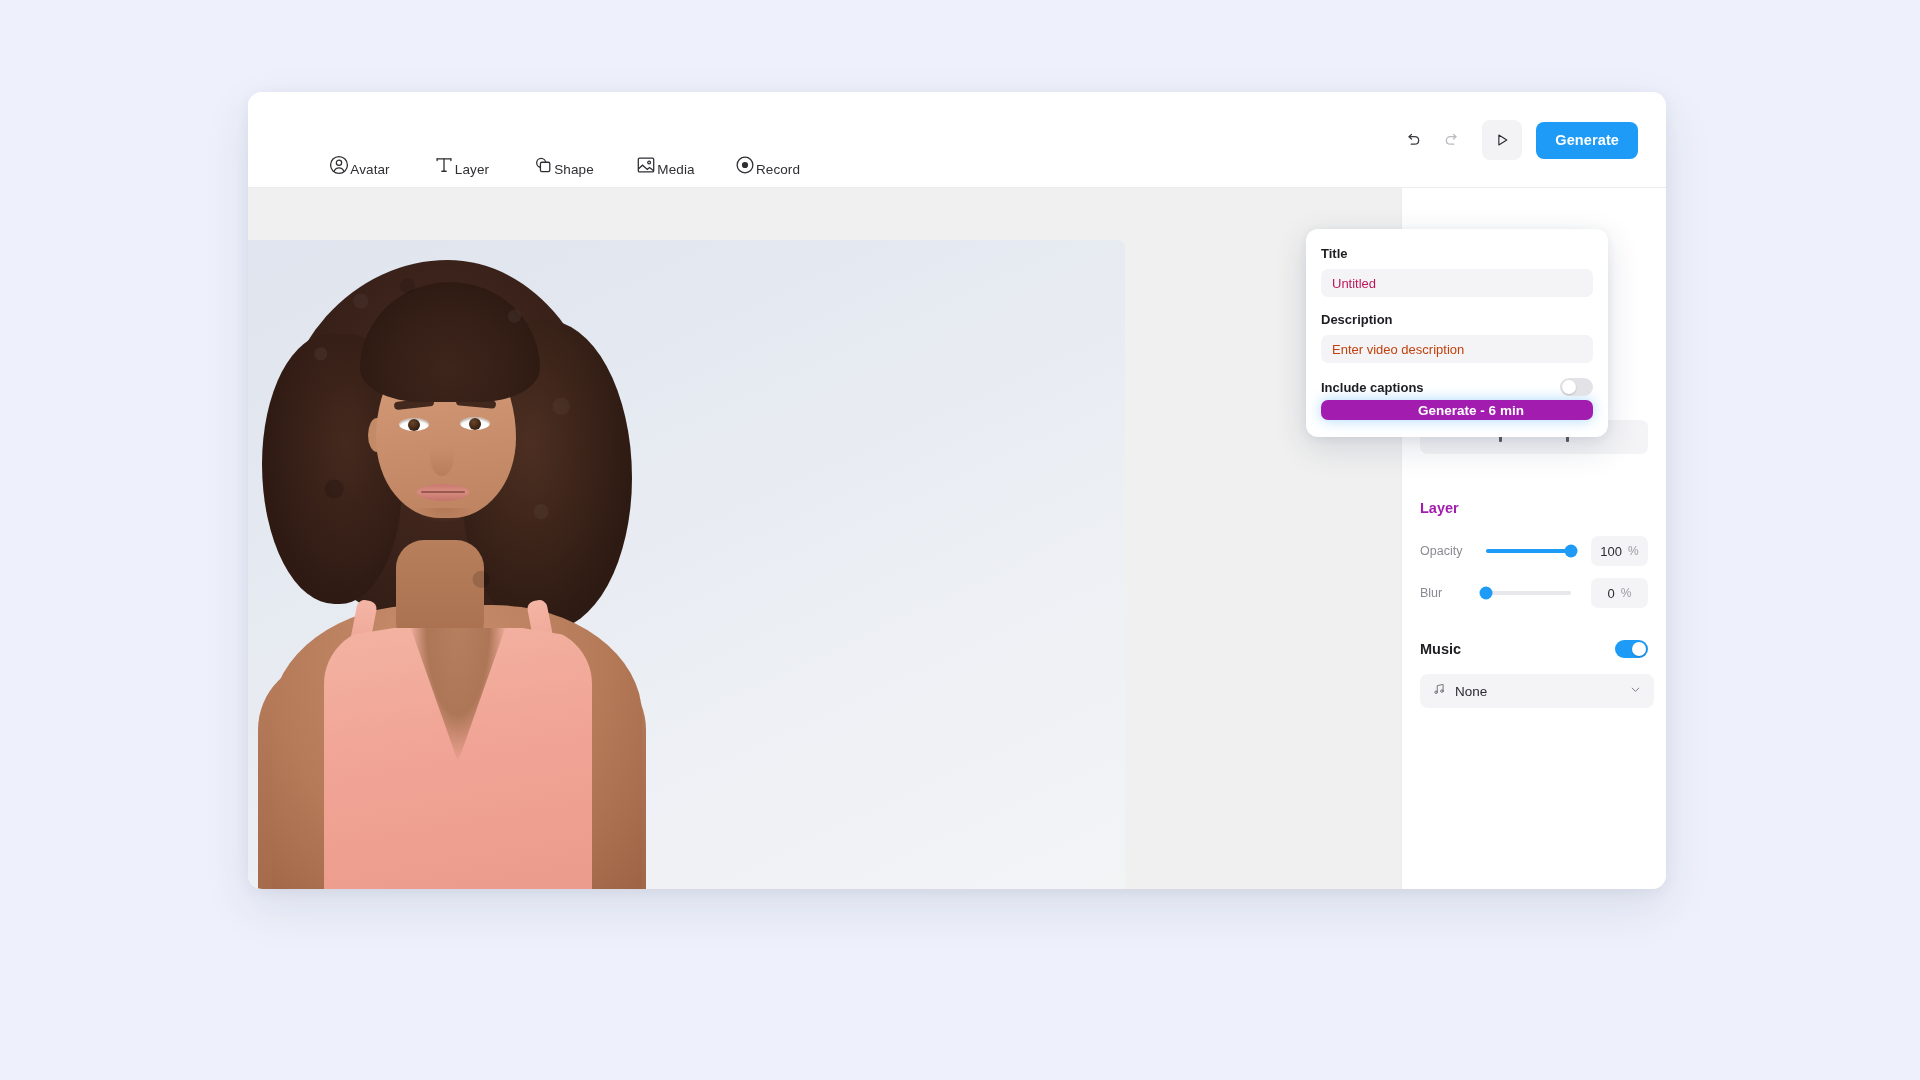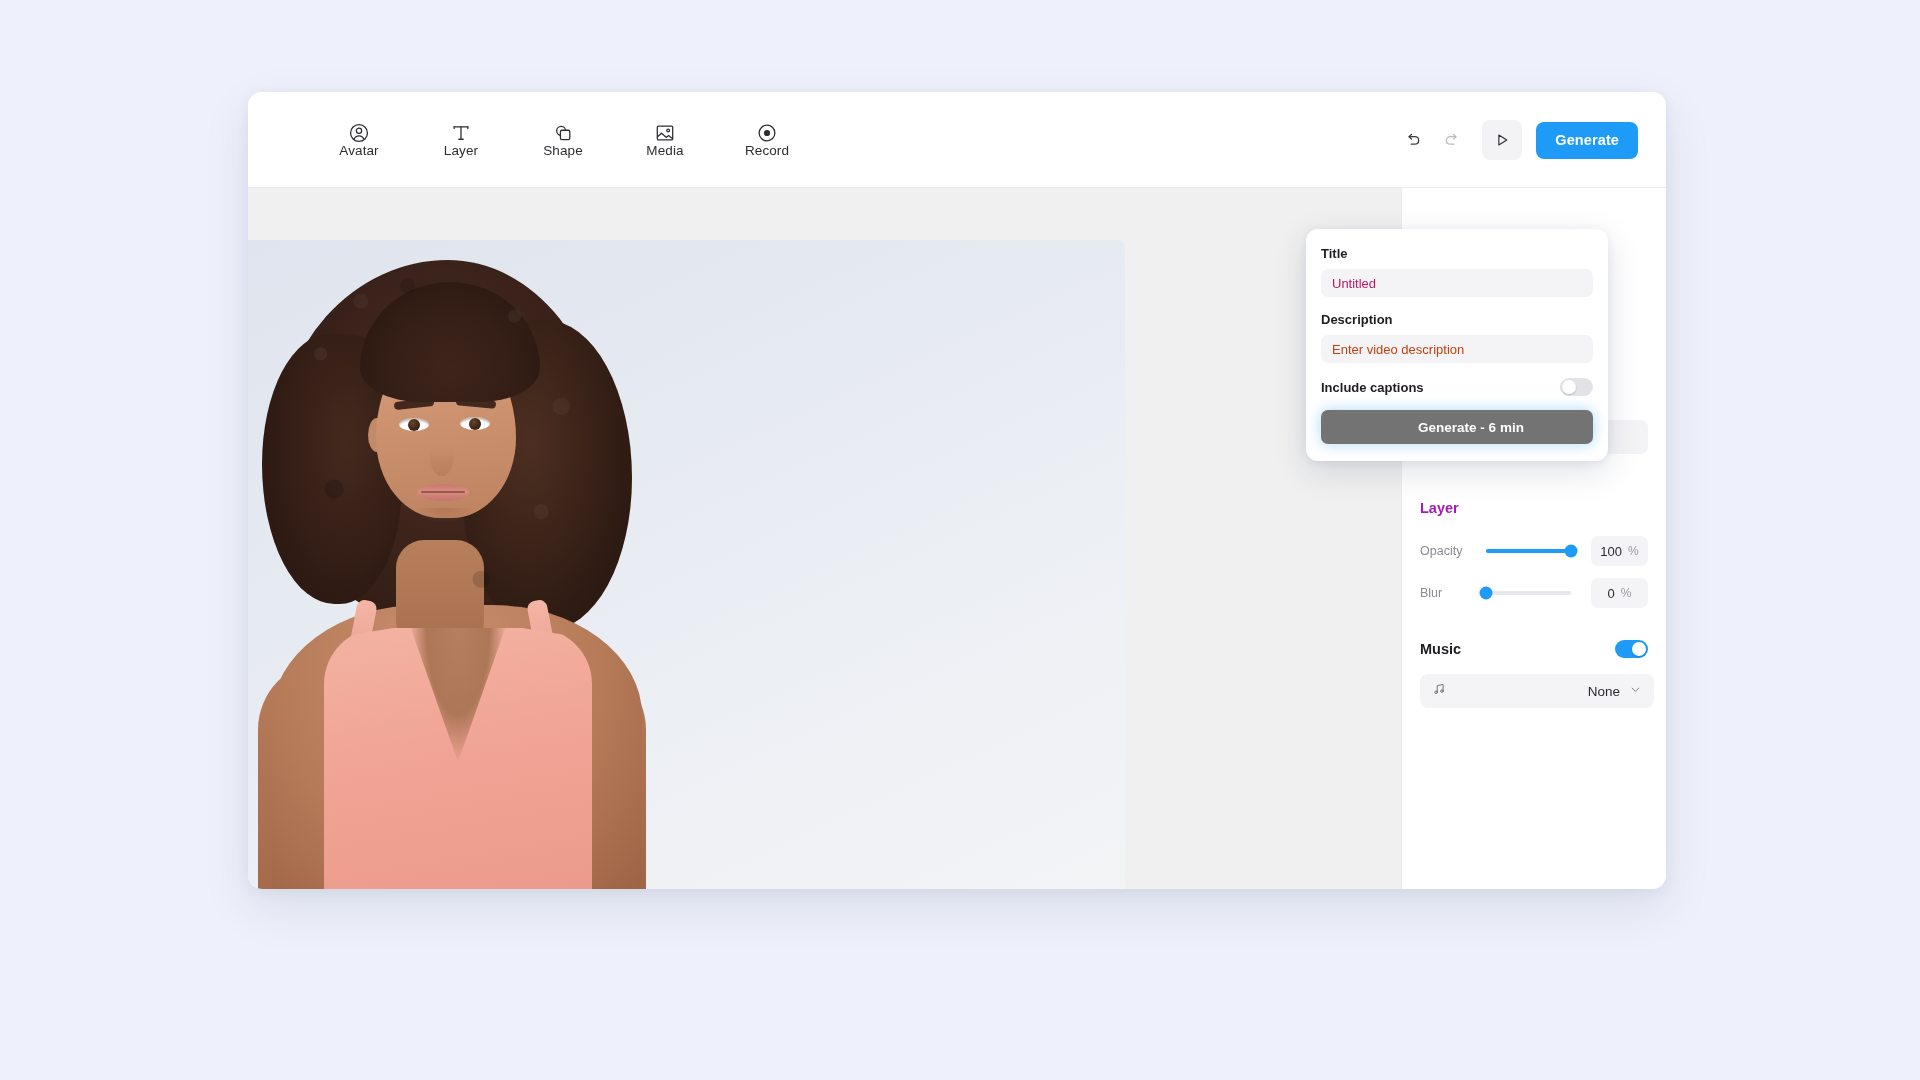--- a/index.html
+++ b/index.html
@@ -46,22 +46,22 @@
     height: 96px;
     display: flex;
     align-items: center;
     gap: 30px;
   }
 
   .tool-item {
     width: 72px;
     height: 72px;
     display: flex;
-    flex-direction: column;
-    align-items: center;
+    flex-direction: row;
+    align-items: flex-end;
     justify-content: center;
     cursor: pointer;
     border-radius: 8px;
     background: transparent;
     border: none;
   }
 
   .tool-icon {
     width: 22px; height: 22px;
     display: block;
@@ -490,21 +490,20 @@
     right: 12px;
     top: 486px;
     height: 34px;
     background: #f4f4f6;
     border-radius: 8px;
     display: flex;
     align-items: center;
     padding: 0 12px;
     gap: 9px;
     cursor: pointer;
-    text-align: right;
   }
   #music-select .note-icon { color: #6a6a72; display: block; }
   #music-select-value {
     flex: 1;
     font-size: 13.5px;
     color: #2b2b31;
   }
   #music-select .chev { color: #7a7a82; display: block; }
 
   
@@ -537,33 +536,33 @@
     margin-bottom: 15px;
     cursor: text;
   }
   #title-input { color: #be185d; }
   #description-input { color: #c2410c; }
 
   #captions-row {
     display: flex;
     align-items: center;
     justify-content: space-between;
-    margin-bottom: 14px;
+    margin-bottom: 4px;
   }
   #captions-label {
     font-size: 13px;
     font-weight: 700;
     color: #1d1d22;
   }
 
   #generate-submit {
     width: 100%;
-    height: 34px;
+    height: 20px;
     border-radius: 7px;
-    background: #737373;
+    background: #a21caf;
     color: #ffffff;
     font-size: 13.5px;
     font-weight: 700;
     border: none;
     cursor: pointer;
     display: flex;
     align-items: center;
     justify-content: center;
     box-shadow: 0 0 14px rgba(30,155,247,0.38);
     padding-left: 28px;

